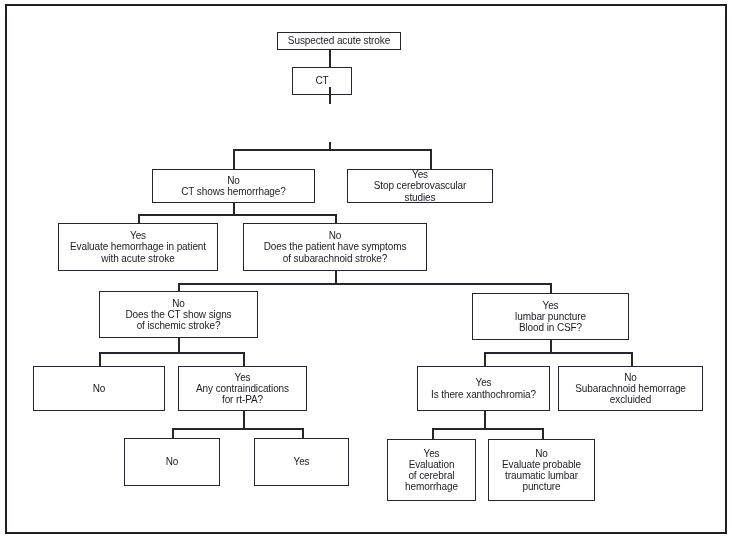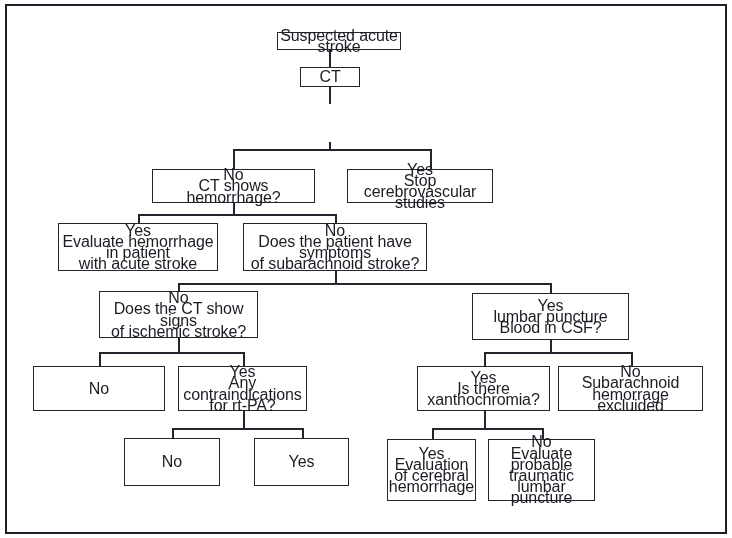--- a/index.html
+++ b/index.html
@@ -29,41 +29,41 @@
   .node {
     position: absolute;
     box-sizing: border-box;
     border: 1.5px solid #26242c;
     background: #ffffff;
     display: flex;
     align-items: center;
     justify-content: center;
     text-align: center;
     white-space: pre-line;
-    font-size: 16px;
+    font-size: 10px;
     line-height: 11.2px;
     letter-spacing: -0.1px;
     color: #1d1b23;
   }
   .line {
     position: absolute;
     background: #26242c;
   }
   .vline { width: 1.5px; }
   .hline { height: 1.5px; }
 </style>
 </head>
 <body>
 
 <div class="canvas">
 
   <div class="frame"></div>
 
   <div class="node" style="left:277px; top:32px;  width:124px; height:18px;">Suspected acute stroke</div>
-  <div class="node" style="left:300px; top:67px;  width:60px;  height:20px;">CT</div>
+  <div class="node" style="left:292px; top:67px;  width:60px;  height:28px;">CT</div>
   <div class="node" style="left:152px; top:169px; width:163px; height:34px;">No
 CT shows hemorrhage?</div>
   <div class="node" style="left:347px; top:169px; width:146px; height:34px;">Yes
 Stop cerebrovascular
 studies</div>
   <div class="node" style="left:58px;  top:223px; width:160px; height:48px;">Yes
 Evaluate hemorrhage in patient
 with acute stroke</div>
   <div class="node" style="left:243px; top:223px; width:184px; height:48px;">No
 Does the patient have symptoms

